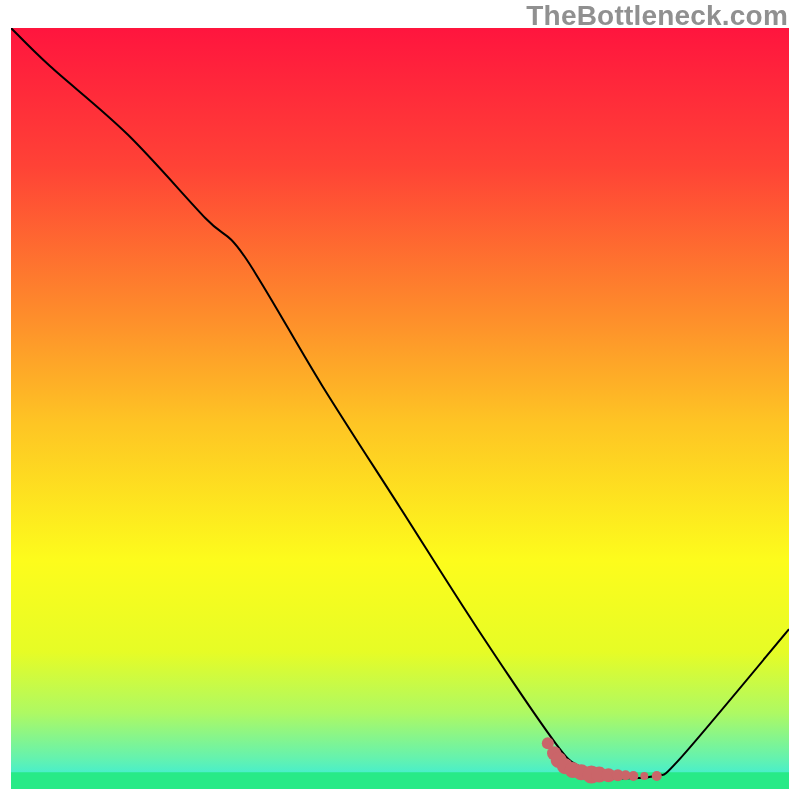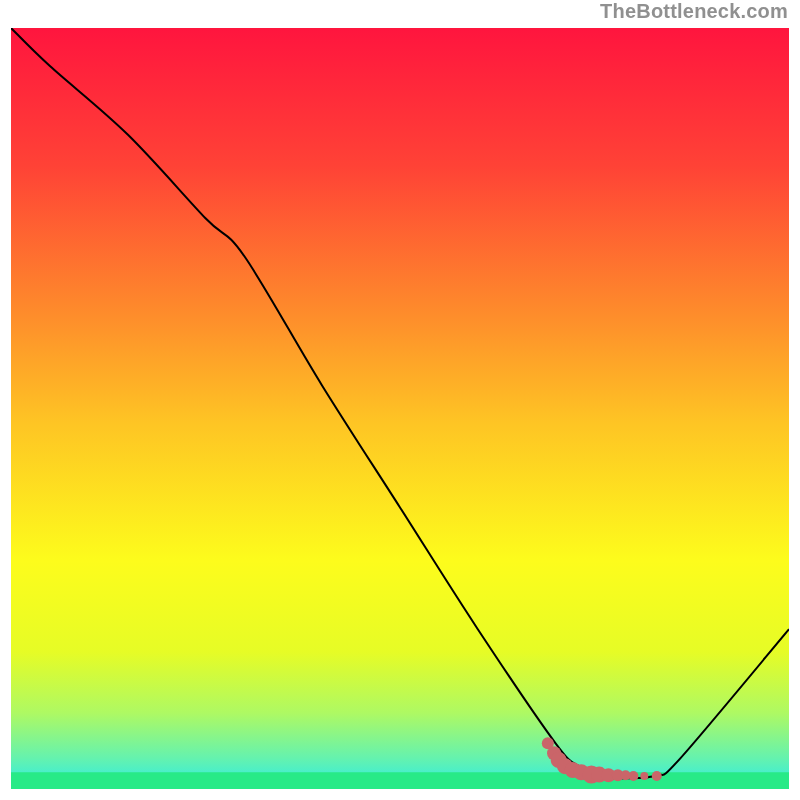--- a/index.html
+++ b/index.html
@@ -14,21 +14,21 @@
     position: relative;
     width: 800px;
     height: 800px;
     background: #ffffff;
   }
   .attribution {
     position: absolute;
     top: 0;
     right: 12px;
     font-family: Arial, Helvetica, sans-serif;
-    font-size: 20px;
+    font-size: 28px;
     font-weight: bold;
     color: #909090;
     letter-spacing: 0.2px;
   }
   svg.plot {
     position: absolute;
     left: 11px;
     top: 28px;
     width: 778px;
     height: 761px;

